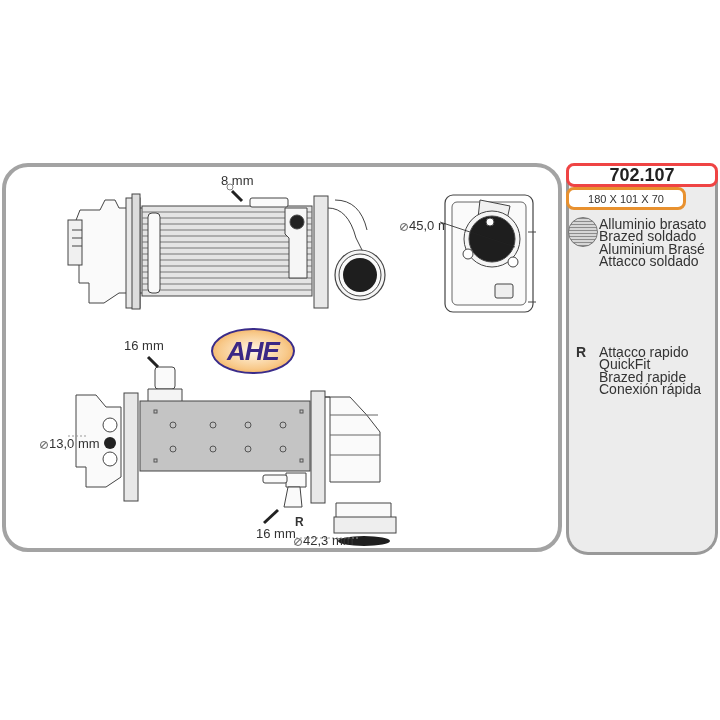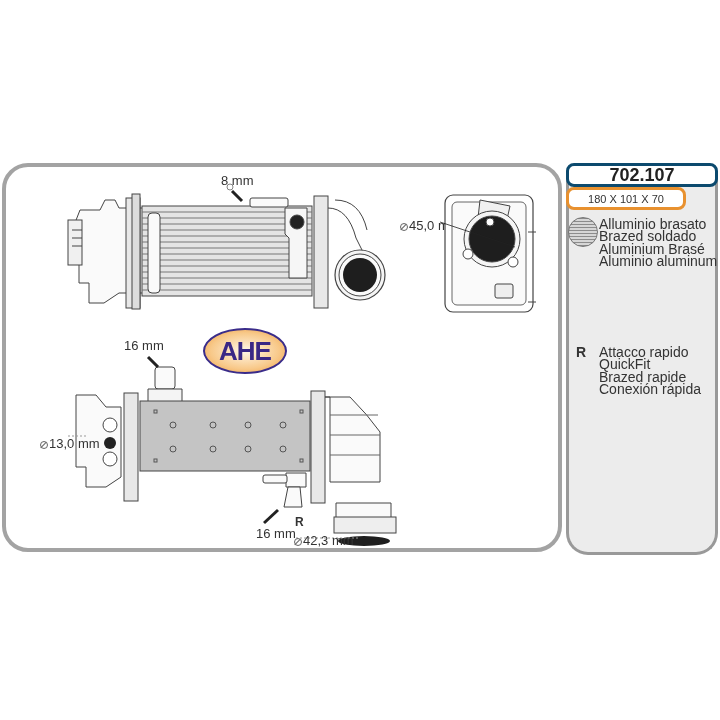--- a/index.html
+++ b/index.html
@@ -10,45 +10,45 @@
   
   .main-frame { left:2px; top:163px; width:560px; height:389px;
     border:4px solid #a3a3a3; border-radius:26px; background:#fff; box-sizing:border-box; }
 
   
   .info-panel { left:566px; top:176px; width:152px; height:379px;
     border:3px solid #999; border-radius:0 0 22px 22px; border-top:none;
     background:#ececec; box-sizing:border-box; }
 
   .code-box { left:566px; top:163px; width:152px; height:24px;
-    border:3px solid #0c4a6e; border-radius:8px; background:#fff; box-sizing:border-box;
+    border:3px solid #ef4444; border-radius:8px; background:#fff; box-sizing:border-box;
     display:flex; align-items:center; justify-content:center;
     font-weight:bold; font-size:18px; color:#222; }
   .dims-box { left:566px; top:187px; width:120px; height:23px;
     border:3px solid #e8912f; border-radius:8px; background:#fff; box-sizing:border-box;
     display:flex; align-items:center; justify-content:center;
     font-size:11px; color:#333; }
 
   .material-icon { left:568px; top:217px; width:28px; height:28px; border-radius:50%;
     border:1px solid #777;
     background: repeating-linear-gradient(0deg,#8c8c8c 0 1px,#d6d6d6 1px 3px); }
   .info-lines { font-size:14px; line-height:12.3px; color:#333; }
   .r-mark { font-weight:bold; font-size:14px; color:#333; }
 
   .dim-label { font-size:13px; color:#333; white-space:nowrap; }
   .diam { display:inline-block; width:6px; height:6px; border:1px solid #666; border-radius:50%;
     position:relative; vertical-align:middle; margin-right:1px; }
   .diam::after { content:""; position:absolute; left:2px; top:-1px; width:1px; height:8px;
     background:#666; transform:rotate(45deg); }
 
-  .logo { left:203px; top:328px; width:80px; height:42px; border-radius:50%;
+  .logo { left:211px; top:328px; width:80px; height:42px; border-radius:50%;
     border:2px solid #3a2c8a;
     background: radial-gradient(ellipse at center,#fff7e8 0%,#f8c98a 60%,#ee9a3a 100%);
     display:flex; align-items:center; justify-content:center;
-    font-weight:bold; font-size:26px; color:#3a2785; letter-spacing:-1px; }
+    font-weight:bold; font-style:italic; font-size:26px; color:#3a2785; letter-spacing:-1px; }
 </style>
 </head>
 <body>
 
 <div class="abs main-frame"></div>
 
 <svg class="abs" style="left:60px;top:180px" width="360" height="130">
 
   <path d="M20,30 h20 l5,-10 h10 l4,8 h25 v85 h-25 l-15,10 h-15 v-20 h-10 v-50 h-8 z" fill="#fafafa" stroke="#444" stroke-width="1"></path>
   <rect x="8" y="40" width="14" height="45" fill="#f0f0f0" stroke="#444"></rect>
@@ -180,21 +180,21 @@
 
 <div class="abs info-panel"></div>
 <div class="abs code-box">702.107</div>
 <div class="abs dims-box">180 X 101 X 70</div>
 
 <div class="abs material-icon"></div>
 <div class="abs info-lines" style="left:599px;top:218px">
   <div>Alluminio brasato</div>
   <div>Brazed soldado</div>
   <div>Aluminium Brasé</div>
-  <div>Aluminio aluminum</div>
+  <div>Attacco soldado</div>
 </div>
 
 <div class="abs r-mark" style="left:576px;top:344px">R</div>
 <div class="abs info-lines" style="left:599px;top:346px">
   <div>Attacco rapido</div>
   <div>QuickFit</div>
   <div>Brazed rapide</div>
   <div>Conexión rápida</div>
 </div>
 

